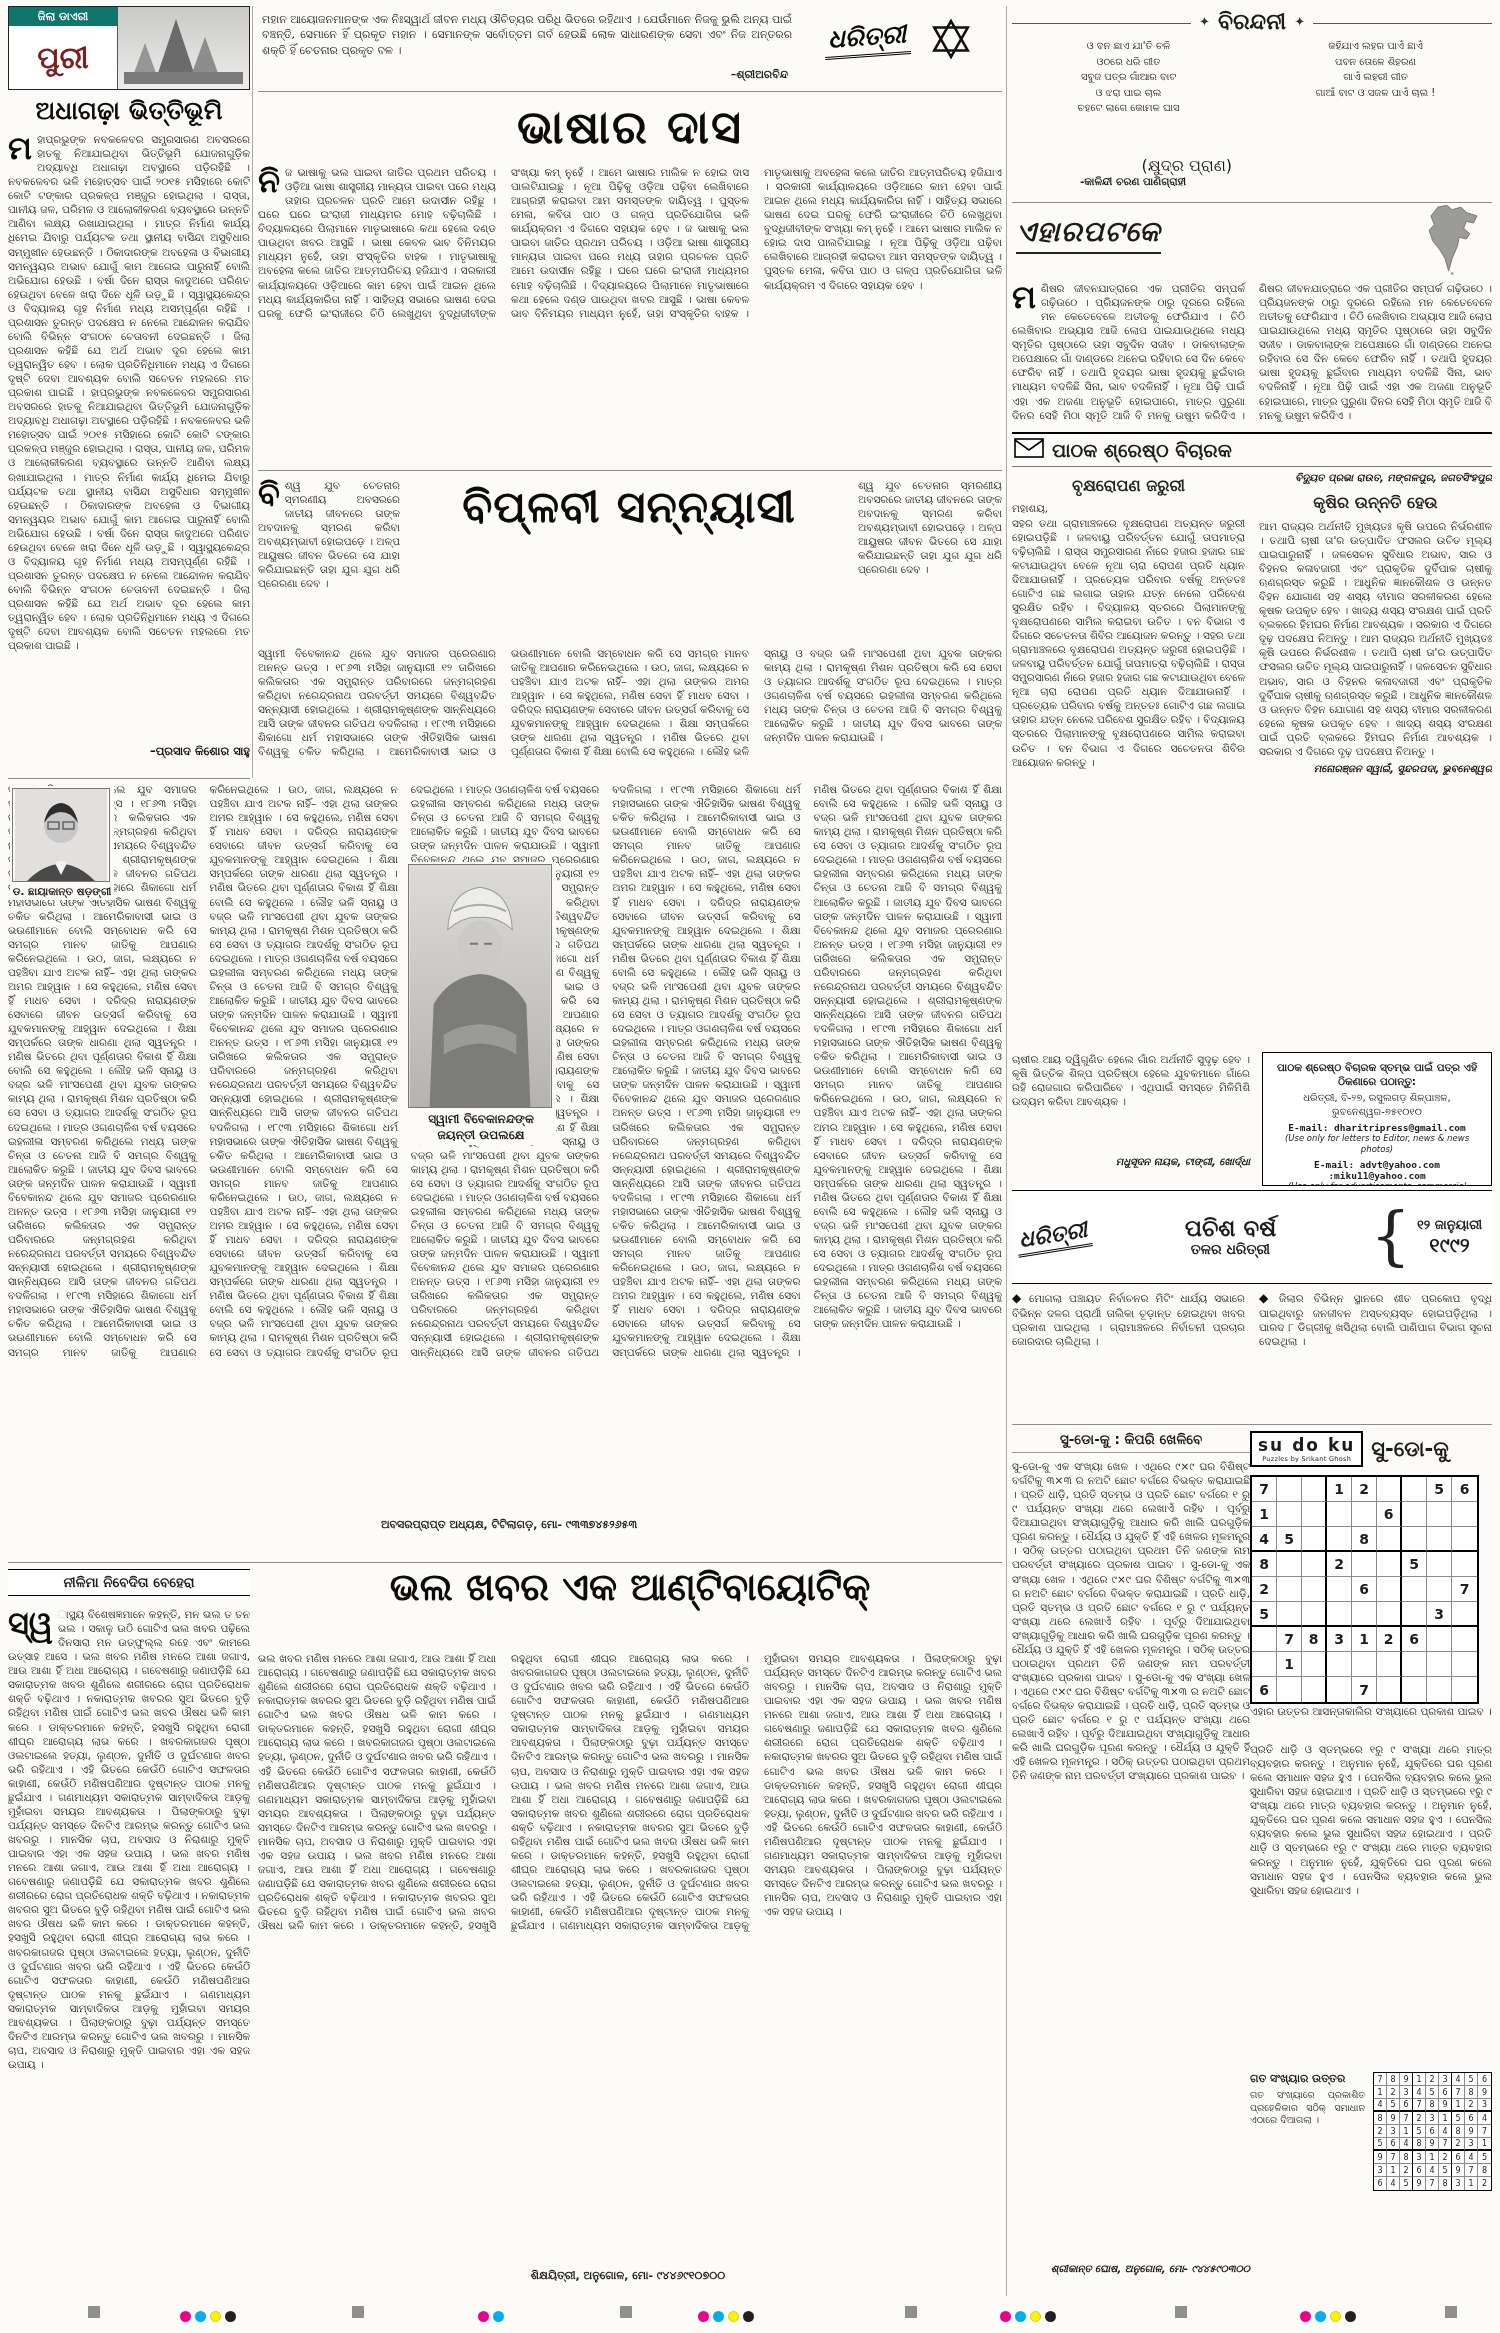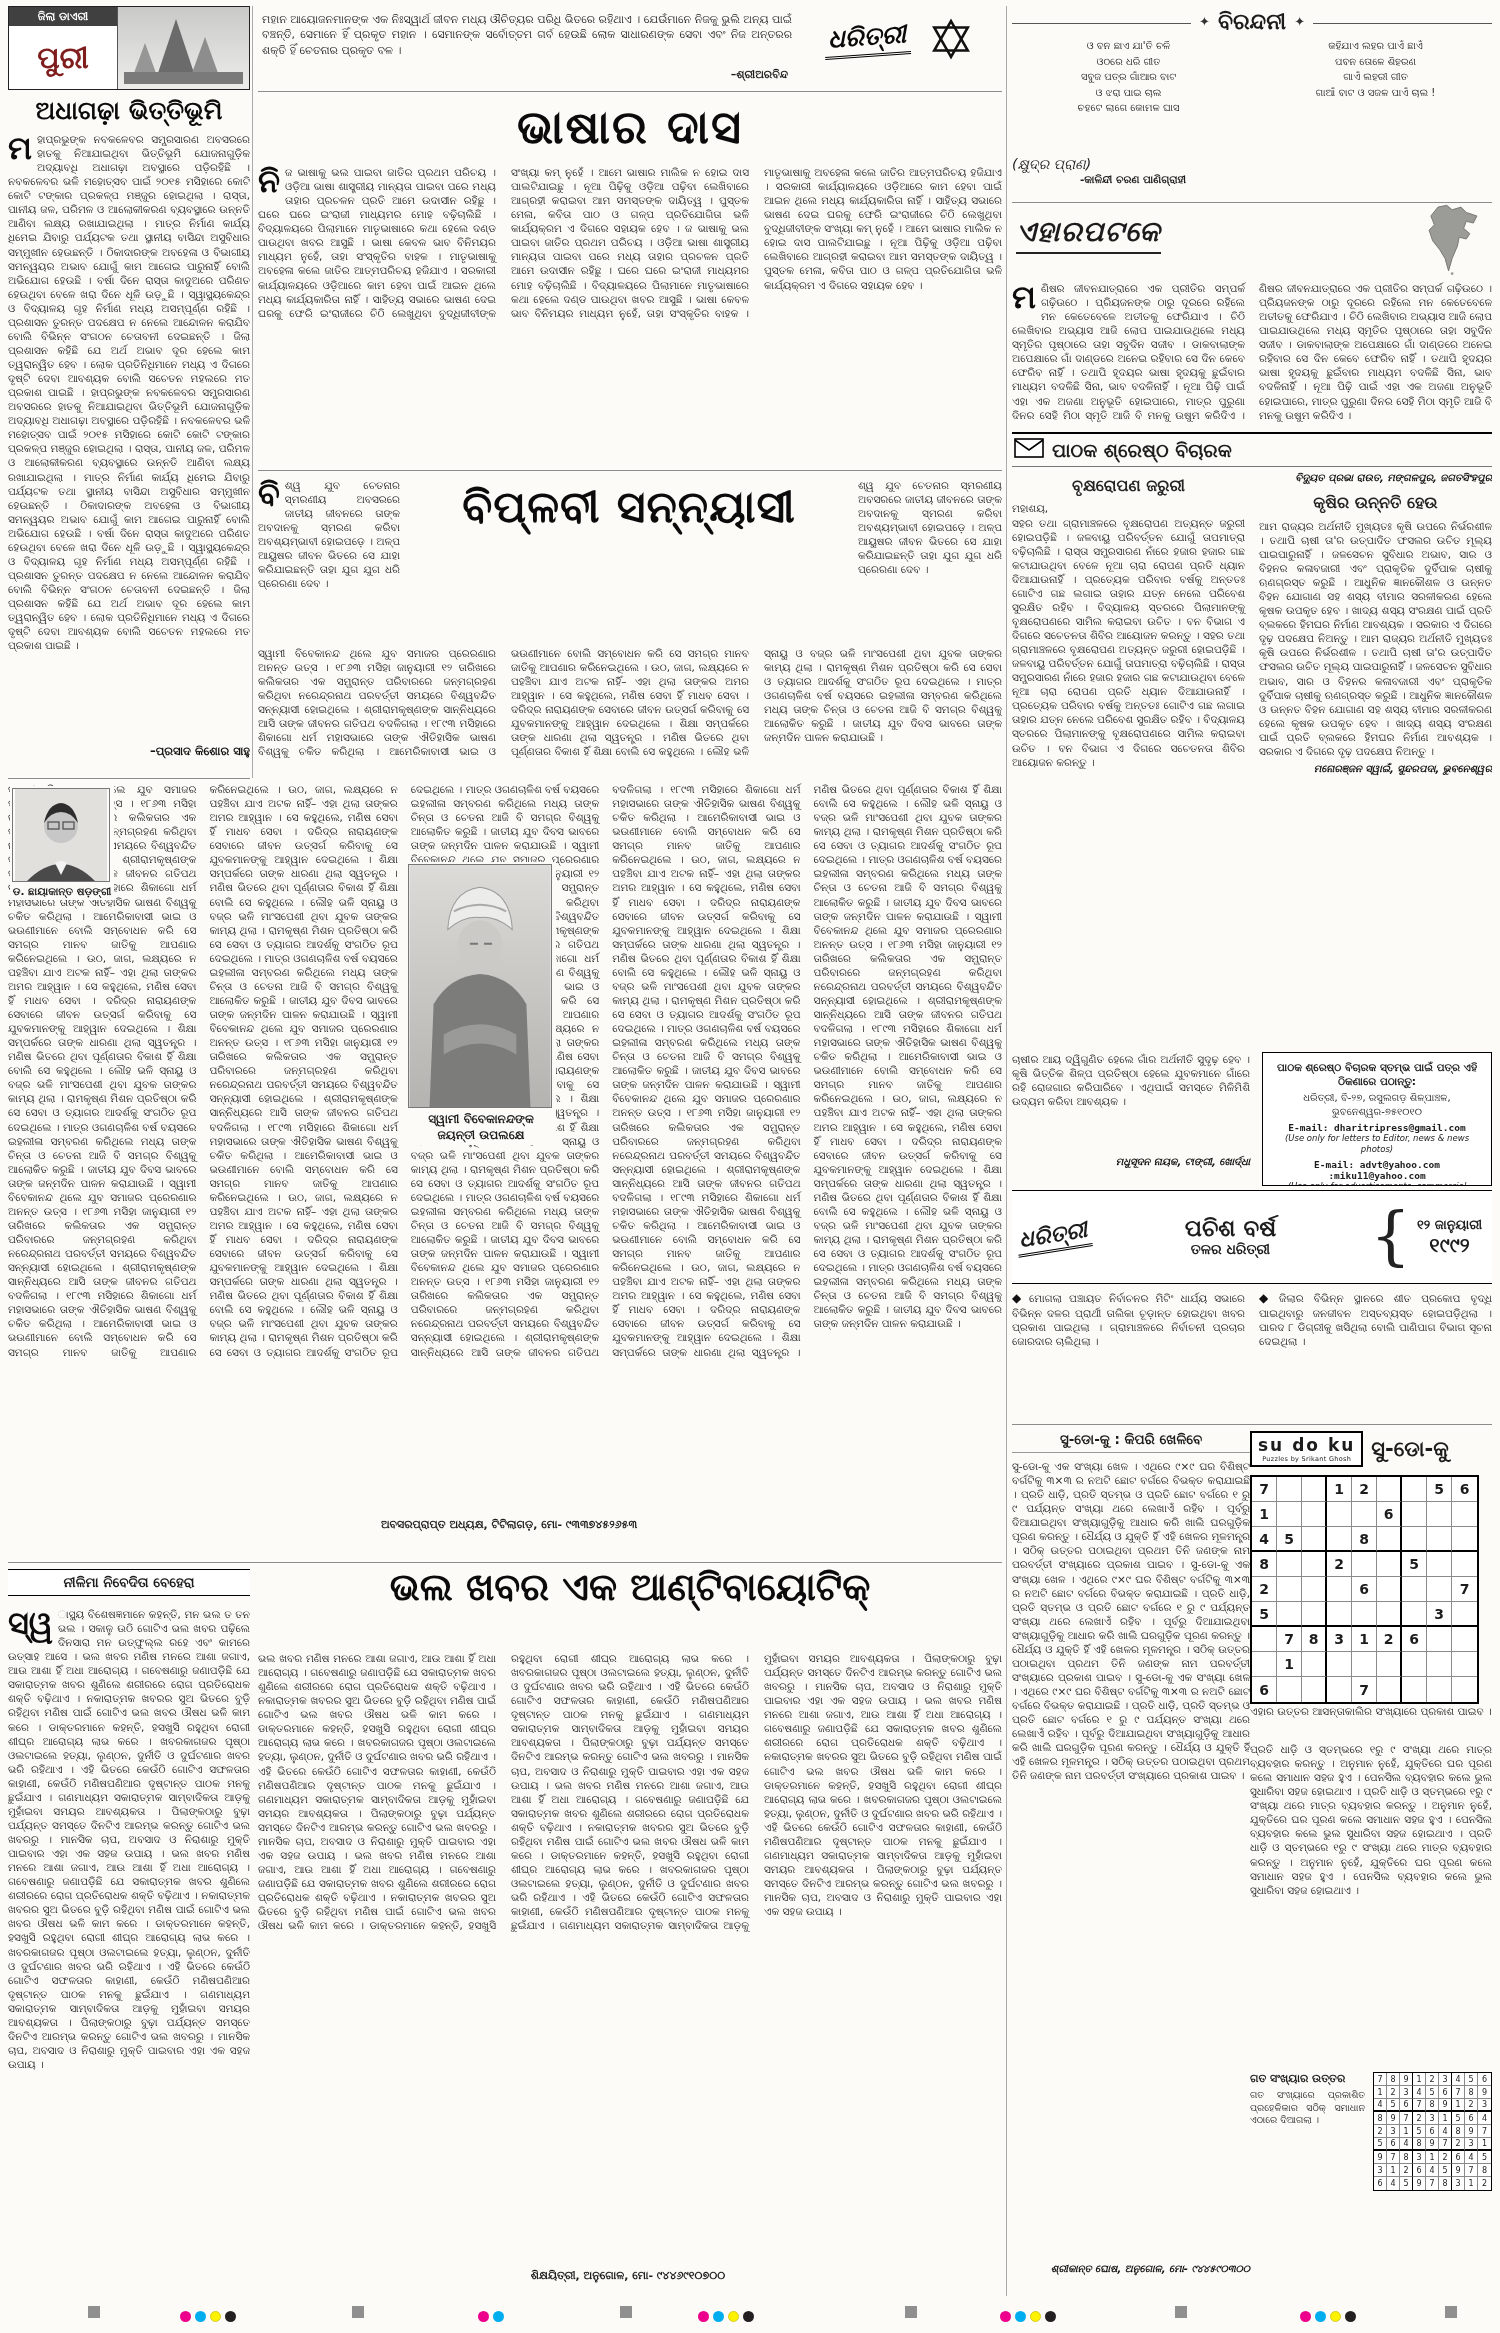--- a/index.html
+++ b/index.html
@@ -13,21 +13,21 @@
 .dropcap{float:left;font-size:32px;line-height:30px;font-weight:bold;padding:1px 5px 0 0;color:#0c0c0c}
 .hl{font-weight:bold;color:#0b0b0b;text-align:center;margin:0;font-family:"DejaVu Serif",serif}
 .rule-b{border-bottom:1px solid #8c8c8c}
 .rule-t{border-top:1px solid #8c8c8c}
 .vrule{width:1px;background:#a9a9a9}
 .byline-r{text-align:right;font-weight:bold;font-size:11.5px;padding-top:4px;color:#111}
 .sig{text-align:right;font-weight:bold;font-style:italic;font-size:10px;margin:4px 0 8px;color:#111}
 
 .masthead{display:flex;border:1px solid #222;background:#fff}
 .mh-left{width:108px;display:flex;flex-direction:column}
-.mh-top{background:#404040;color:#fff;font-size:11px;font-weight:bold;text-align:center;padding:3px 2px}
+.mh-top{background:#0f766e;color:#fff;font-size:11px;font-weight:bold;text-align:center;padding:3px 2px}
 .mh-city{flex:1;display:flex;align-items:center;justify-content:center;font-size:30px;font-weight:bold;color:#7f1d1d}
 .mh-photo{position:relative;flex:1;background:linear-gradient(#c9c9c7,#ededeb);border-left:1px solid #555;overflow:hidden}
 .spire{position:absolute;bottom:16px;left:40px;width:36px;height:54px;background:#6b6b6b;clip-path:polygon(50% 0,100% 100%,0 100%)}
 .spire2{position:absolute;bottom:16px;left:74px;width:26px;height:36px;background:#8d8d8d;clip-path:polygon(50% 0,100% 100%,0 100%)}
 .spire3{position:absolute;bottom:16px;left:16px;width:22px;height:30px;background:#969696;clip-path:polygon(50% 0,100% 100%,0 100%)}
 .tbase{position:absolute;bottom:5px;left:6px;right:6px;height:12px;background:#7a7a7a}
 
 .q-text{position:absolute;left:4px;top:6px;width:530px;font-size:11px;line-height:1.4;text-align:justify;color:#222}
 .q-attr{position:absolute;left:340px;top:62px;width:190px;text-align:right;font-weight:bold;font-size:11px}
 .q-logo{position:absolute;right:92px;top:16px;font-size:25px;font-weight:bold;font-style:italic;transform:rotate(-4deg);border-bottom:3px double #000;padding:0 4px 2px;color:#0a0a0a}
@@ -36,21 +36,21 @@
 .hl-1{font-size:25px;padding:2px 0 6px}
 .hl-2{font-size:46px;letter-spacing:2px;padding:4px 0 10px}
 .hl-3{font-size:44px;letter-spacing:1px;line-height:1.05}
 .hl-4{font-size:38px;line-height:1.05}
 
 .poem-title-row{display:flex;align-items:center;gap:8px;justify-content:center;padding:2px 0 4px}
 .poem-title{font-size:22px;font-weight:bold;font-family:"DejaVu Serif",serif}
 .fl-line{flex:1;border-top:1px solid #555;position:relative;top:2px}
 .orn{font-size:13px;color:#333}
 .poem-lines{font-size:10px;line-height:1.55;text-align:center;white-space:pre-line;overflow:hidden}
-.poem-note{font-size:14px;padding-right:260px;font-style:italic}
+.poem-note{font-size:16px;text-align:right;padding-right:260px;}
 .poem-attr{font-size:10.5px;font-weight:bold;text-align:center;padding-right:238px}
 .ed-header{position:relative;height:78px}
 .ed-title{position:absolute;left:4px;top:12px;font-size:28px;font-weight:bold;font-style:italic;letter-spacing:1px;font-family:"DejaVu Serif",serif;border-bottom:2px solid #222;padding-bottom:3px}
 .ed-map{position:absolute;right:8px;top:0}
 .lt-head{display:flex;align-items:center;gap:8px;padding:4px 2px;border-top:2px solid #000;border-bottom:1px solid #777}
 .lt-title{font-size:19px;font-weight:bold;font-family:"DejaVu Serif",serif}
 .lt-h3{font-size:16px;font-weight:bold;text-align:center;margin:4px 0 5px;break-after:avoid}
 
 .contact{border:1.5px solid #000;background:#fff;padding:7px 6px;text-align:center;overflow:hidden}
 .c-title{font-size:10.5px;font-weight:bold;line-height:1.35}

